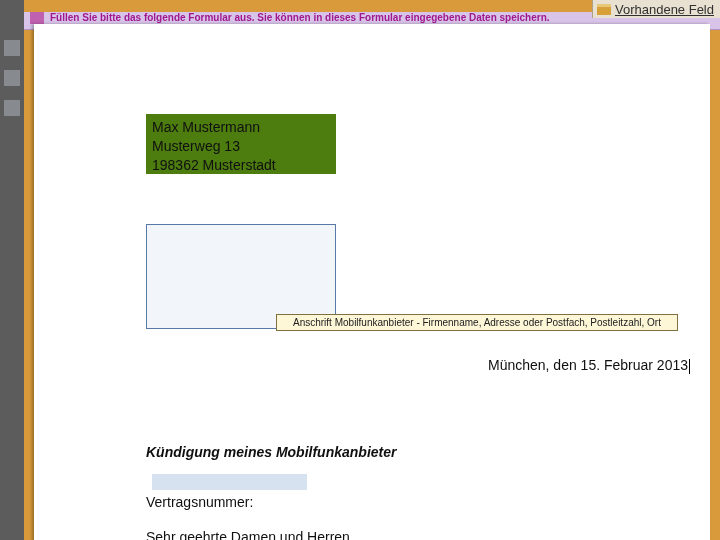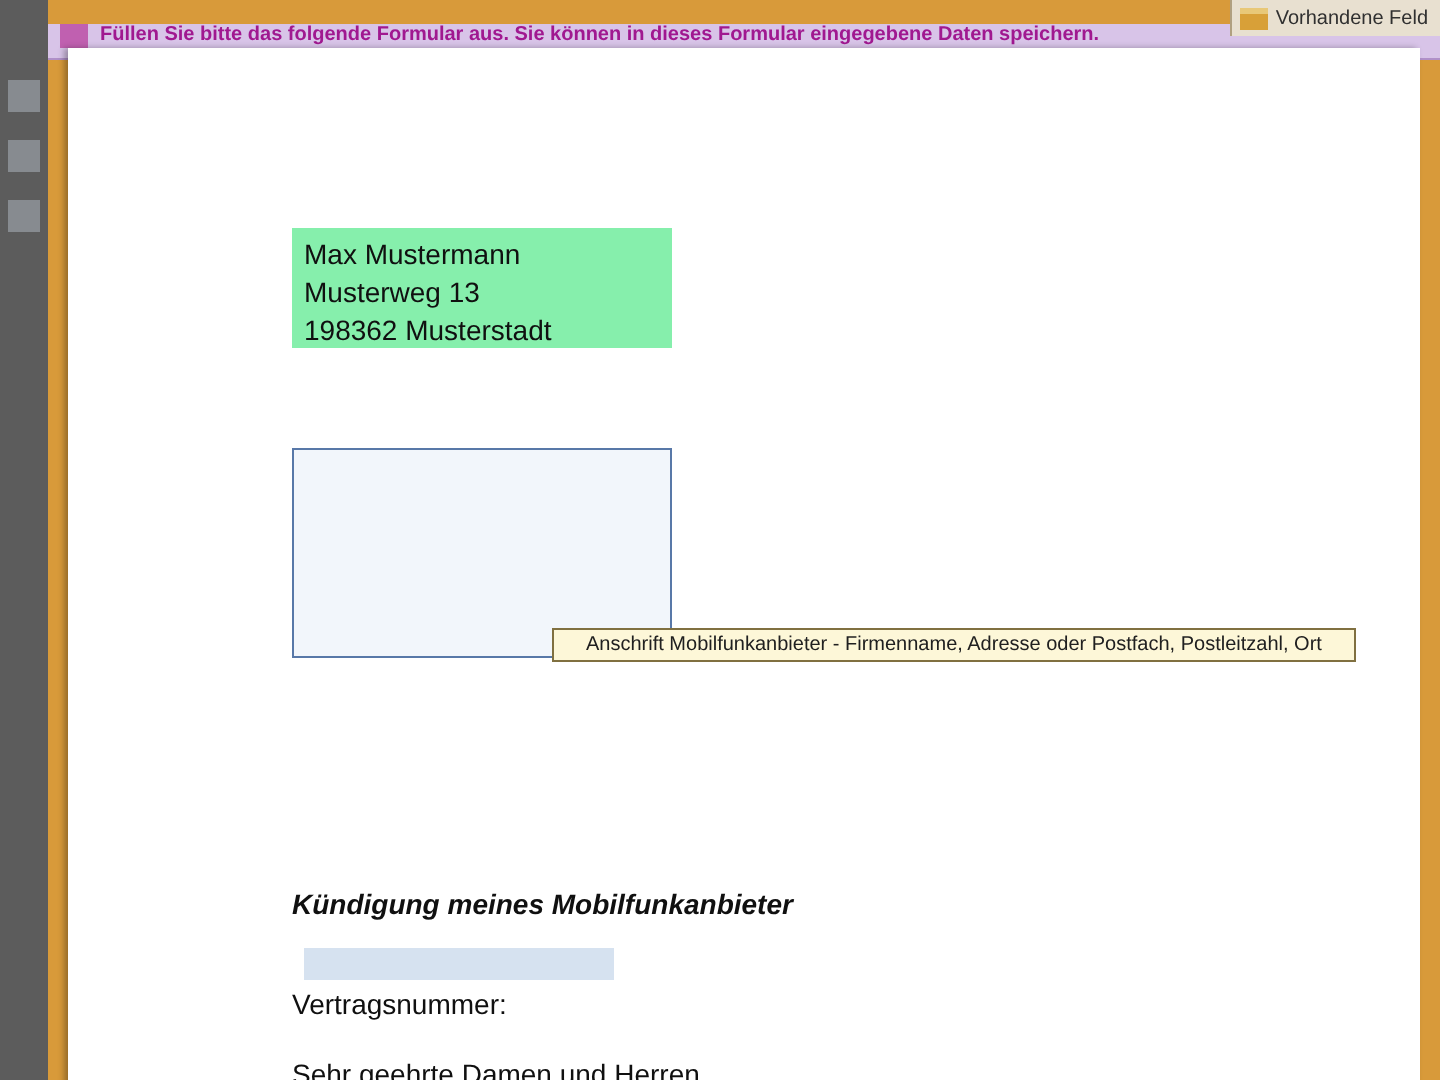--- a/index.html
+++ b/index.html
@@ -61,39 +61,40 @@
     align-items: center;
     padding: 0 6px 0 4px;
   }
   .right-btn .folder-icon {
     width: 14px; height: 11px;
     background: #d8a038;
     border-top: 3px solid #e8c878;
     margin-right: 4px;
   }
   .right-btn span {
-    font-size: 10px;
+    font-size: 13px;
     color: #303030;
+    text-decoration: underline;
   }
   .page {
     position: absolute;
     left: 34px;
     top: 24px;
     width: 676px;
     height: 520px;
     background: #ffffff;
     box-shadow: -2px 0 3px rgba(0,0,0,0.3);
   }
   .sender-block {
     position: absolute;
     left: 112px;
     top: 90px;
     width: 190px;
     height: 60px;
-    background: #86efac;
+    background: #4d7c0f;
     padding: 4px 6px;
     font-size: 14px;
     color: #101010;
     line-height: 1.35;
   }
   .recipient-block {
     position: absolute;
     left: 112px;
     top: 200px;
     width: 190px;
@@ -185,20 +186,23 @@
     <div>Musterweg 13</div>
     <div>198362 Musterstadt</div>
   </div>
 
   <div class="recipient-block"></div>
 
   <div class="tooltip">
     <span>Anschrift Mobilfunkanbieter - Firmenname, Adresse oder Postfach, Postleitzahl, Ort</span>
   </div>
 
+  <div class="date-line">
+    <span>München, den 15. Februar 2013</span><span class="cursor"></span>
+  </div>
 
   <div class="subject">Kündigung meines Mobilfunkanbieter</div>
 
   <div class="field-row r1">
     <span class="fill"></span>
   </div>
 
   <div class="field-row r2">
     <span>Vertragsnummer:</span>
   </div>

